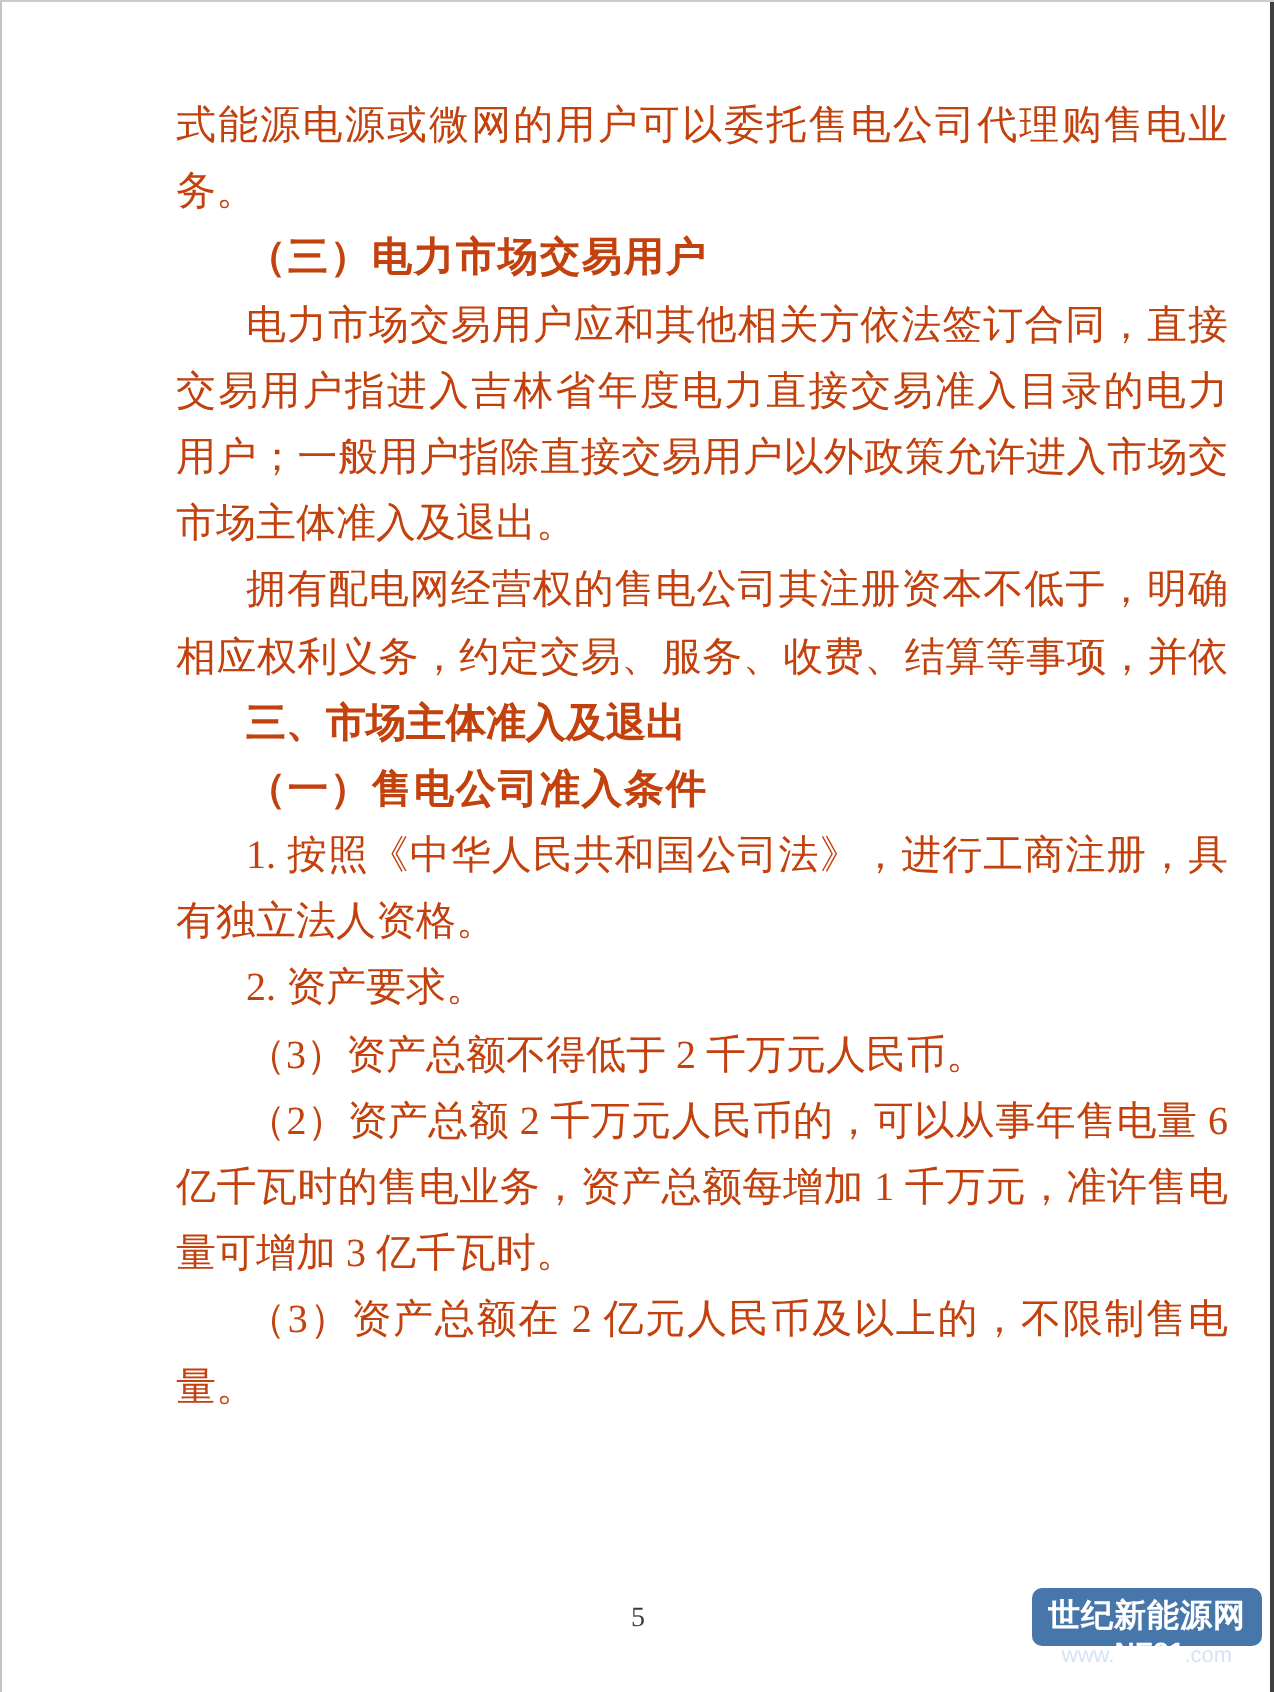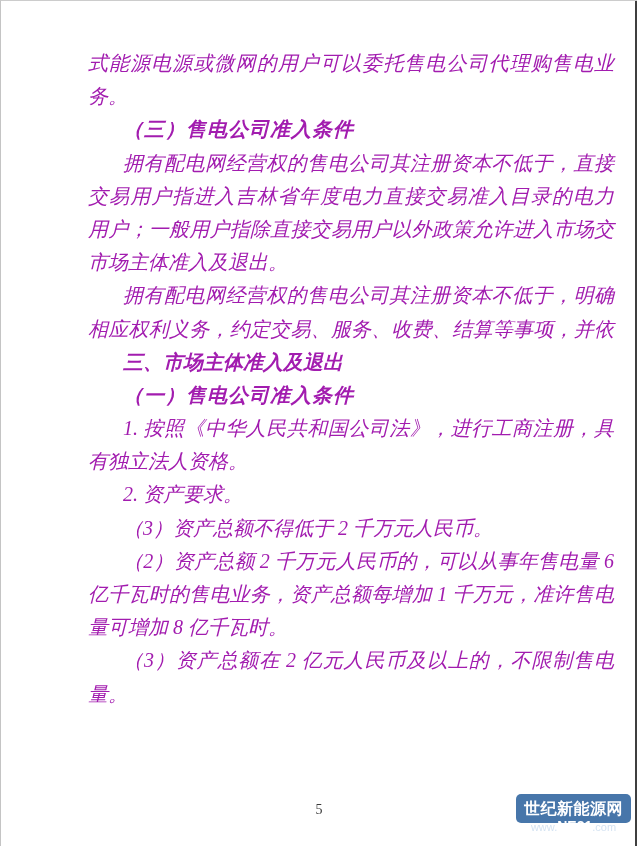--- a/index.html
+++ b/index.html
@@ -92,39 +92,39 @@
     font-size: 14px;
     font-weight: bold;
     color: #ffffff;
     text-align: center;
   }
 </style>
 </head>
 <body>
 
 <div id="page">
-  <div id="text-block" style="color: #a21caf; font-style: italic;">
+  <div id="text-block" style="color: #c2410c;">
       <div class="line just">式能源电源或微网的用户可以委托售电公司代理购售电业</div>
       <div class="line">务。</div>
-      <div class="line ind head-kai">（三）售电公司准入条件</div>
-      <div class="line just ind">拥有配电网经营权的售电公司其注册资本不低于，直接</div>
+      <div class="line ind head-kai">（三）电力市场交易用户</div>
+      <div class="line just ind">电力市场交易用户应和其他相关方依法签订合同，直接</div>
       <div class="line just">交易用户指进入吉林省年度电力直接交易准入目录的电力</div>
       <div class="line just">用户；一般用户指除直接交易用户以外政策允许进入市场交</div>
       <div class="line">市场主体准入及退出。</div>
       <div class="line just ind">拥有配电网经营权的售电公司其注册资本不低于，明确</div>
       <div class="line just">相应权利义务，约定交易、服务、收费、结算等事项，并依</div>
       <div class="line ind head-hei">三、市场主体准入及退出</div>
       <div class="line ind head-kai">（一）售电公司准入条件</div>
       <div class="line just ind">1. 按照《中华人民共和国公司法》，进行工商注册，具</div>
       <div class="line">有独立法人资格。</div>
       <div class="line ind">2. 资产要求。</div>
       <div class="line ind">（3）资产总额不得低于 2 千万元人民币。</div>
       <div class="line just ind">（2）资产总额 2 千万元人民币的，可以从事年售电量 6</div>
       <div class="line just">亿千瓦时的售电业务，资产总额每增加 1 千万元，准许售电</div>
-      <div class="line">量可增加 8 亿千瓦时。</div>
+      <div class="line">量可增加 3 亿千瓦时。</div>
       <div class="line just ind">（3）资产总额在 2 亿元人民币及以上的，不限制售电</div>
       <div class="line">量。</div>
     </div>
 
   <div id="page-number">5</div>
 
   <div id="watermark" style="background: rgb(71, 118, 170);">
     <div id="wm-name">世纪新能源网</div>
     <div id="wm-url"><span>www.</span><span class="brand">NE21</span><span>.com</span></div>
   </div>

